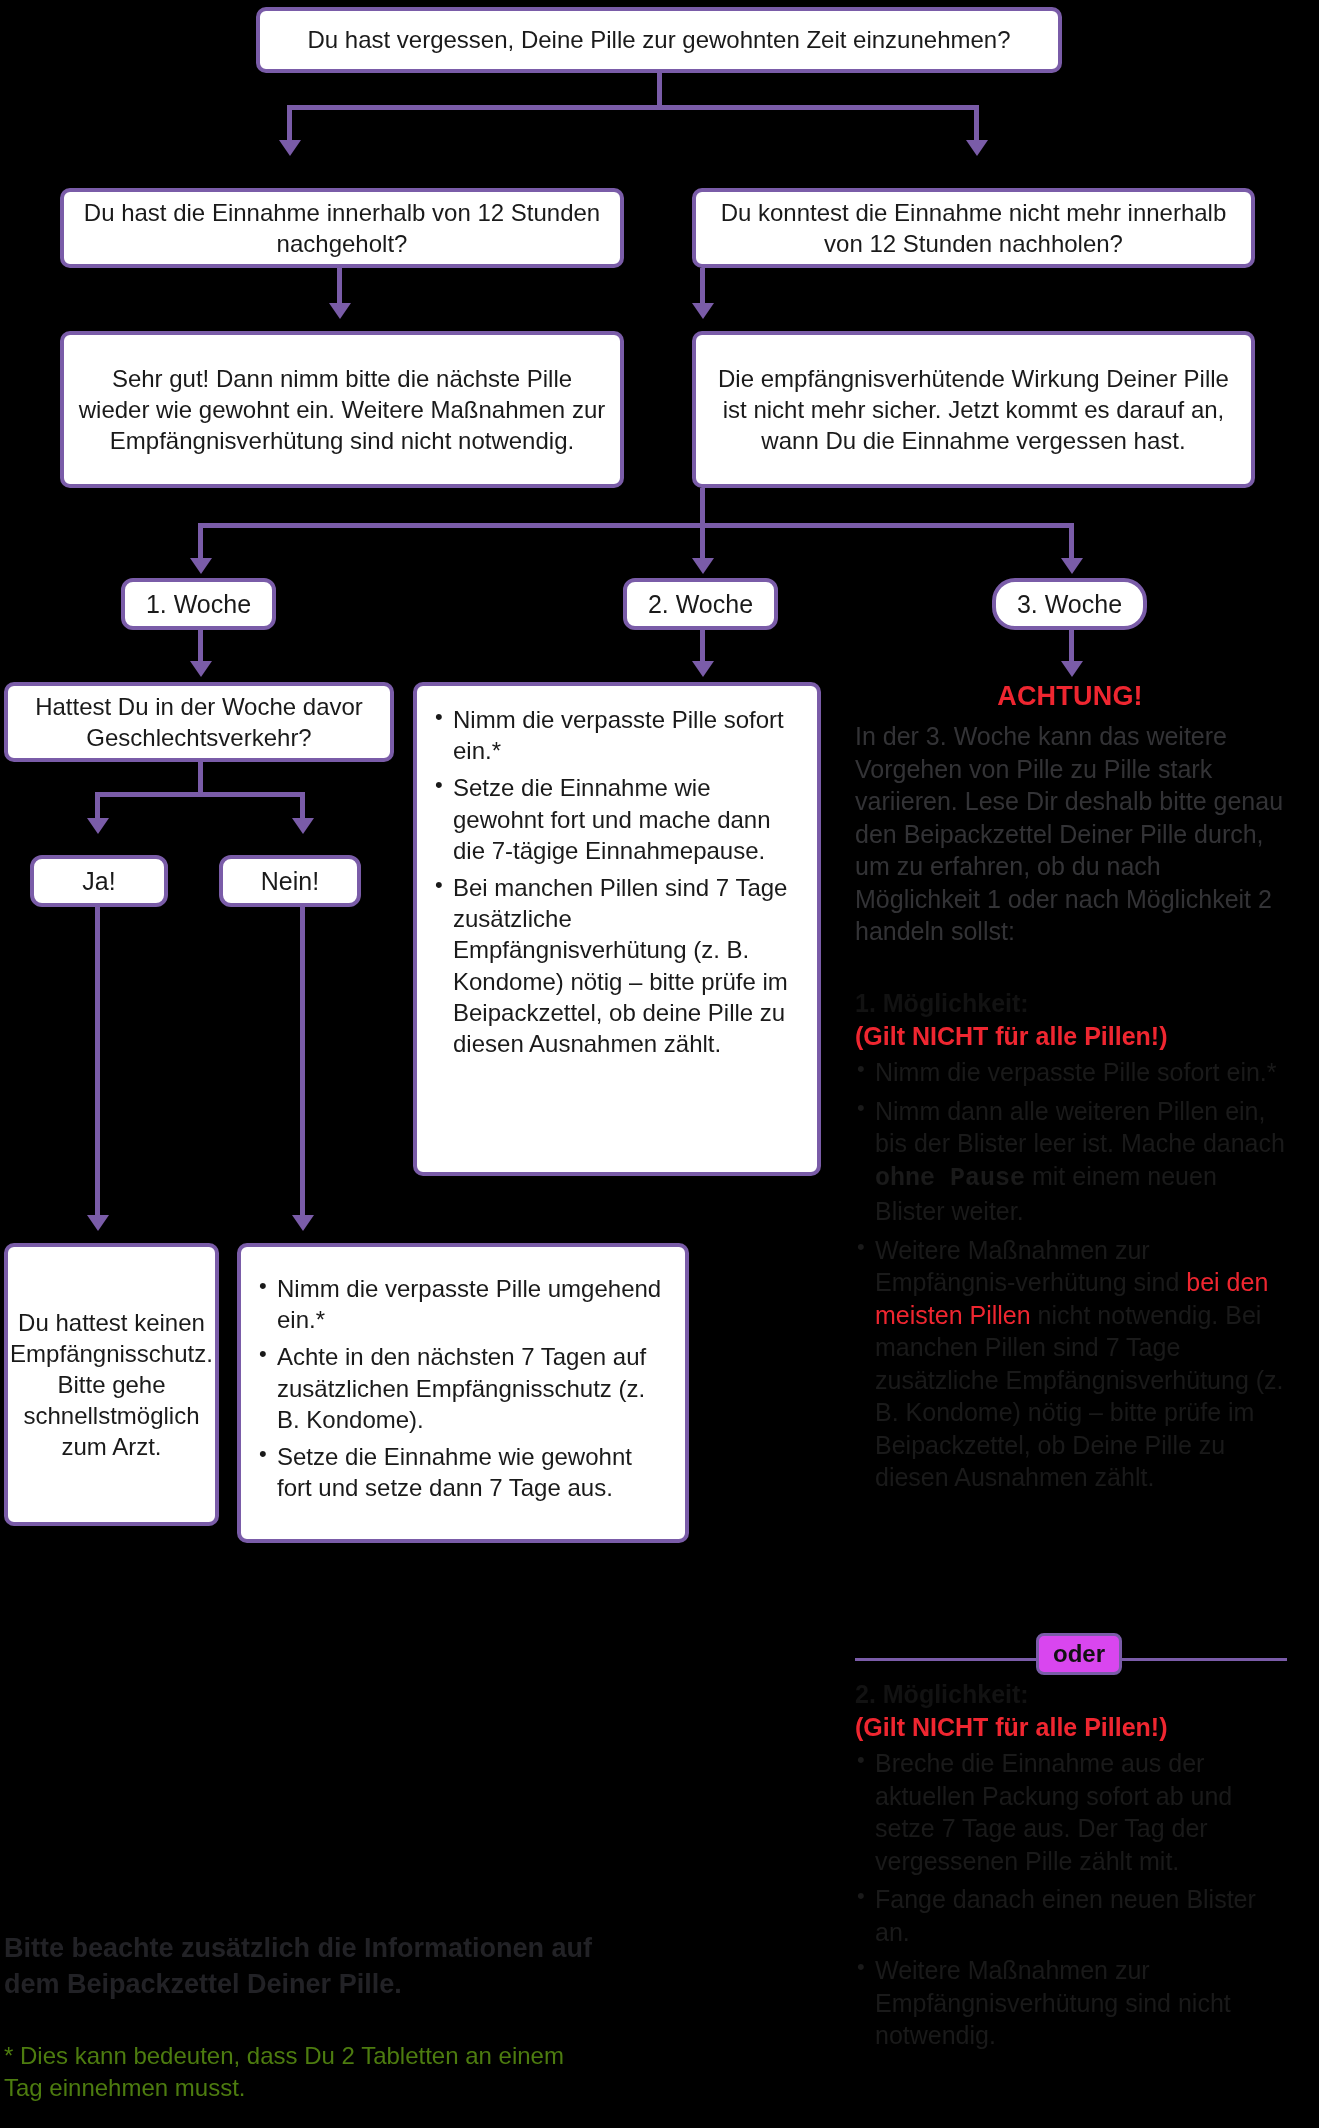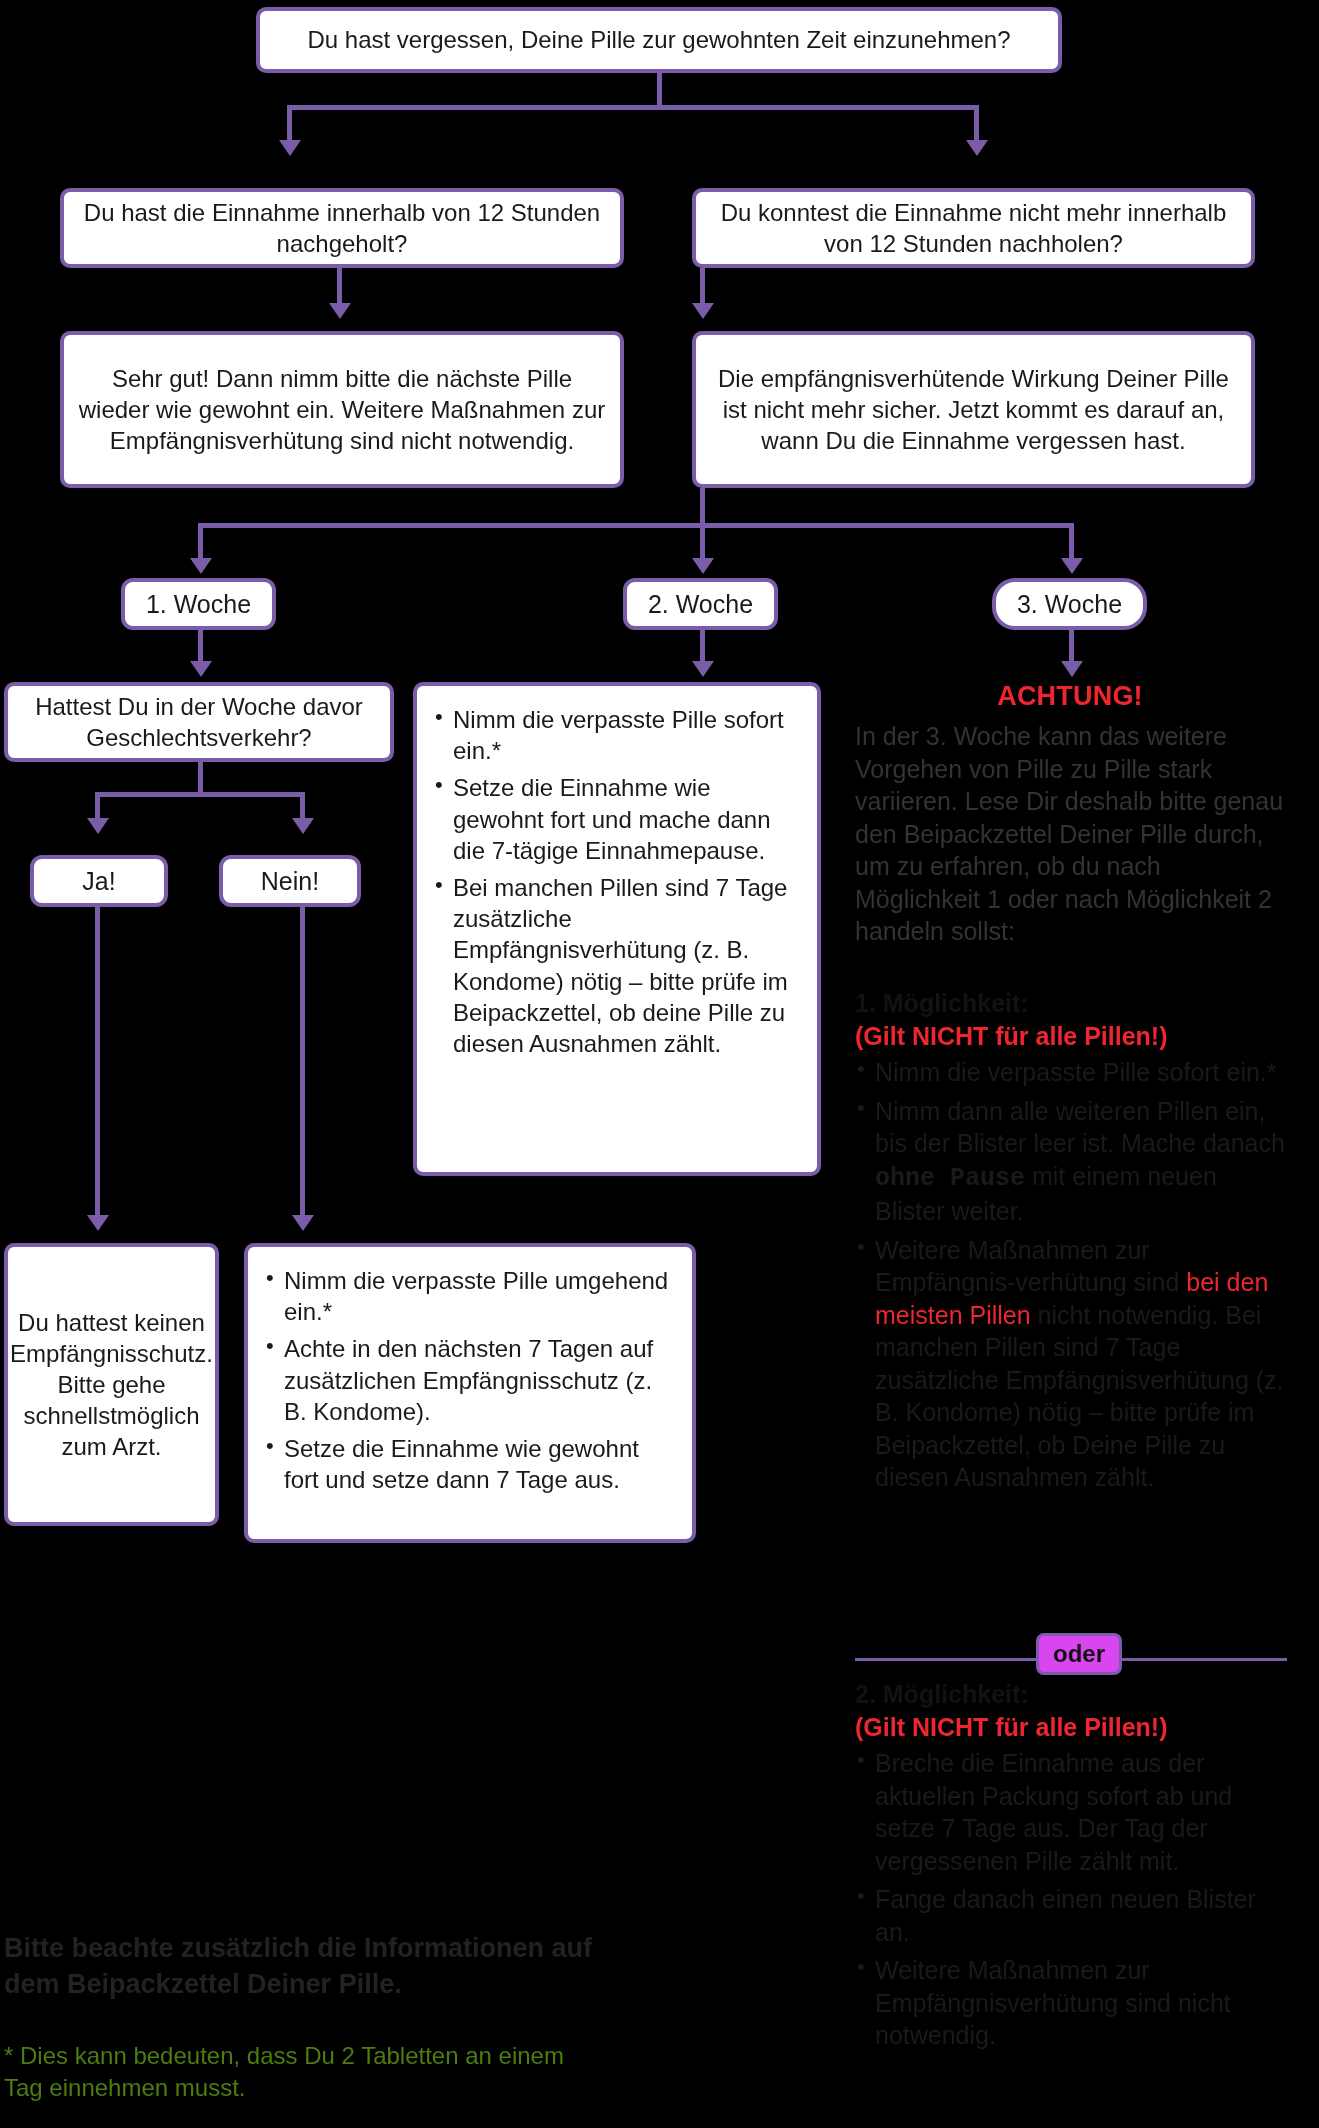--- a/index.html
+++ b/index.html
@@ -164,21 +164,21 @@
   <div class="ln vl" style="left:95px;top:905px;height:318px;"></div>
   <div class="arrow" style="left:87px;top:1215px;"></div>
 
   <div class="ln vl" style="left:300px;top:905px;height:318px;"></div>
   <div class="arrow" style="left:292px;top:1215px;"></div>
 
   <div class="card" style="left:4px;top:1243px;width:215px;height:283px;display:flex;align-items:center;justify-content:center;">
     <div>Du hattest keinen Empfängnisschutz. Bitte gehe schnellstmöglich zum Arzt.</div>
   </div>
 
-  <div class="card left" style="left:244px;top:1243px;width:452px;height:300px;padding:18px 18px 18px 16px;">
+  <div class="card left" style="left:237px;top:1243px;width:452px;height:300px;padding:26px 18px 18px 16px;">
     <ul class="b">
       <li>Nimm die verpasste Pille umgehend ein.*</li>
       <li>Achte in den nächsten 7 Tagen auf zusätzlichen Empfängnisschutz (z. B. Kondome).</li>
       <li>Setze die Einnahme wie gewohnt fort und setze dann 7 Tage aus.</li>
     </ul>
   </div>
 
   <div class="card left" style="left:413px;top:682px;width:408px;height:494px;padding:18px 16px;">
     <ul class="b">
       <li>Nimm die verpasste Pille sofort ein.*</li>

